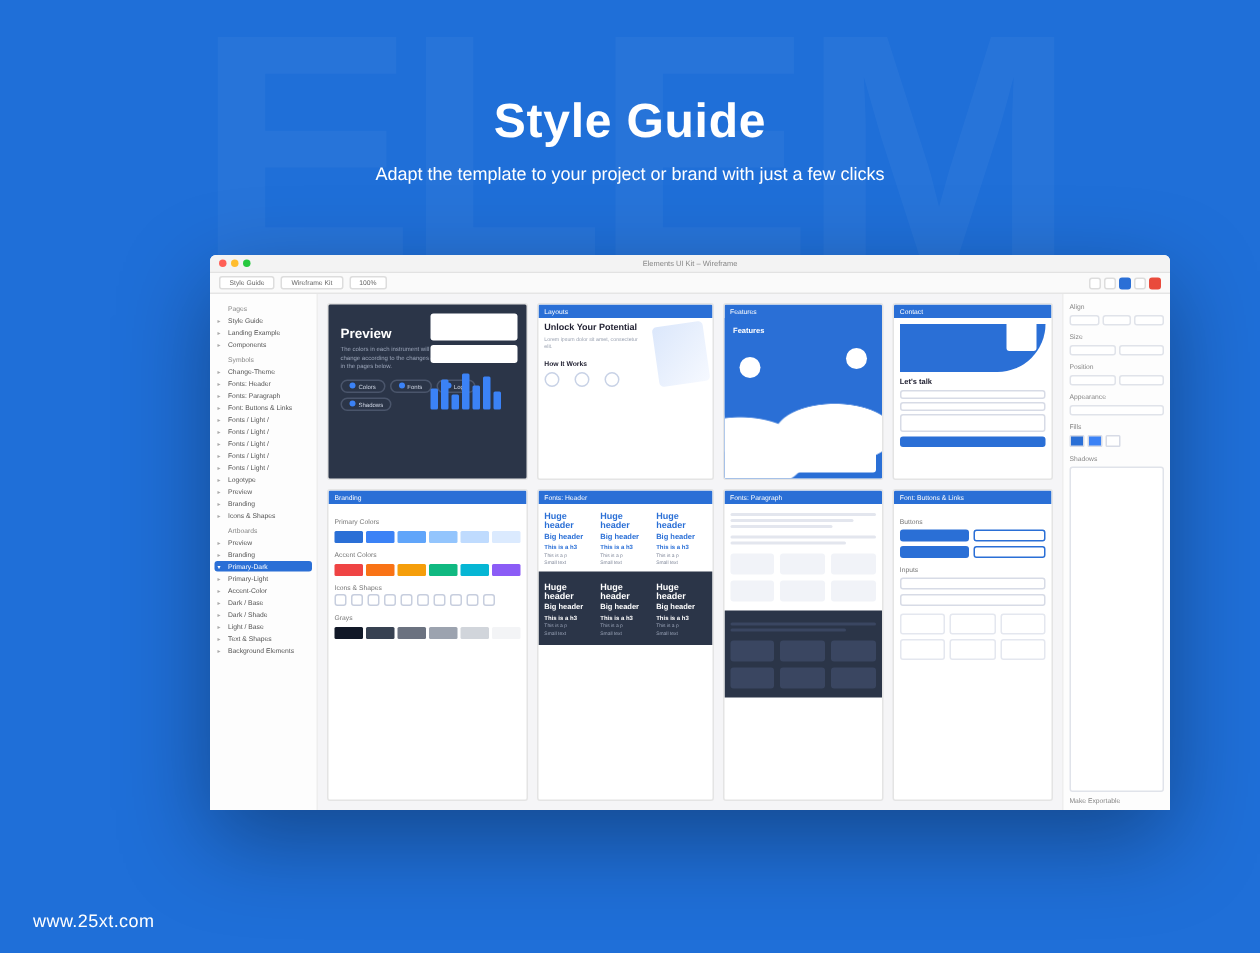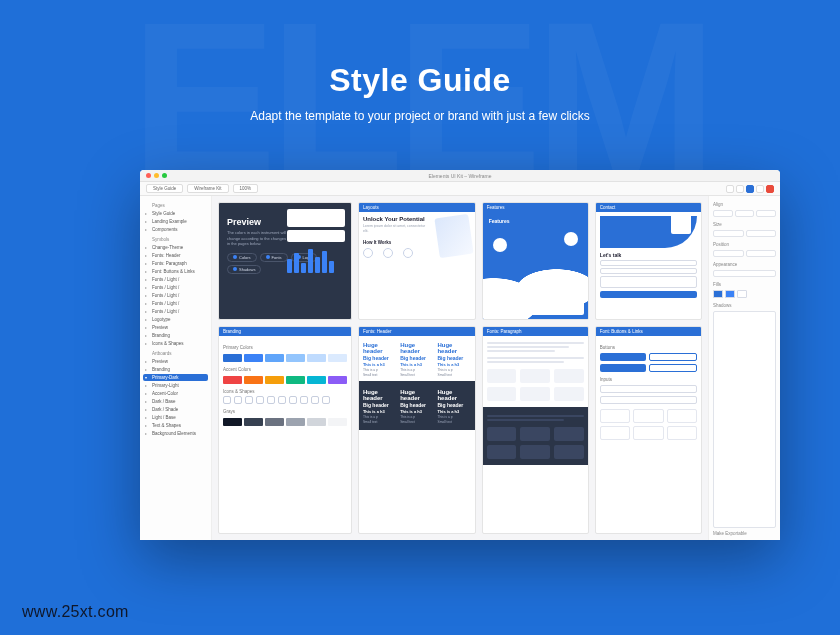--- a/index.html
+++ b/index.html
@@ -139,21 +139,21 @@
   .inputs .grid2{display:grid;grid-template-columns:1fr 1fr 1fr;gap:3px;margin-top:5px}
   .inputs .slot{height:14px;border:1px solid #e4e7ef;border-radius:2px}
 
   .inspector{width:72px;background:#fdfdfd;border-left:1px solid #eee;padding:4px;display:flex;flex-direction:column;gap:3px}
   .insp-h{font-size:4.5px;color:#888;margin-top:2px}
   .insp-row{display:flex;gap:2px}
   .insp-in{flex:1;height:7px;border:1px solid #e0e3ea;border-radius:2px;background:#fff}
   .insp-sw{display:flex;gap:2px}
   .insp-sw span{width:10px;height:8px;border-radius:1px}
 
-  .watermark{position:absolute;left:22px;bottom:14px;color:#0f172a;font-size:16px;letter-spacing:.3px}
+  .watermark{position:absolute;left:22px;bottom:14px;color:#ffffff;font-size:12px;letter-spacing:.3px}
 </style>
 </head>
 <body>
 
 <div class="bg-letters">ELEM</div>
 
 <div class="hero">
   <h1>Style Guide</h1>
   <p>Adapt the template to your project or brand with just a few clicks</p>
 </div>

